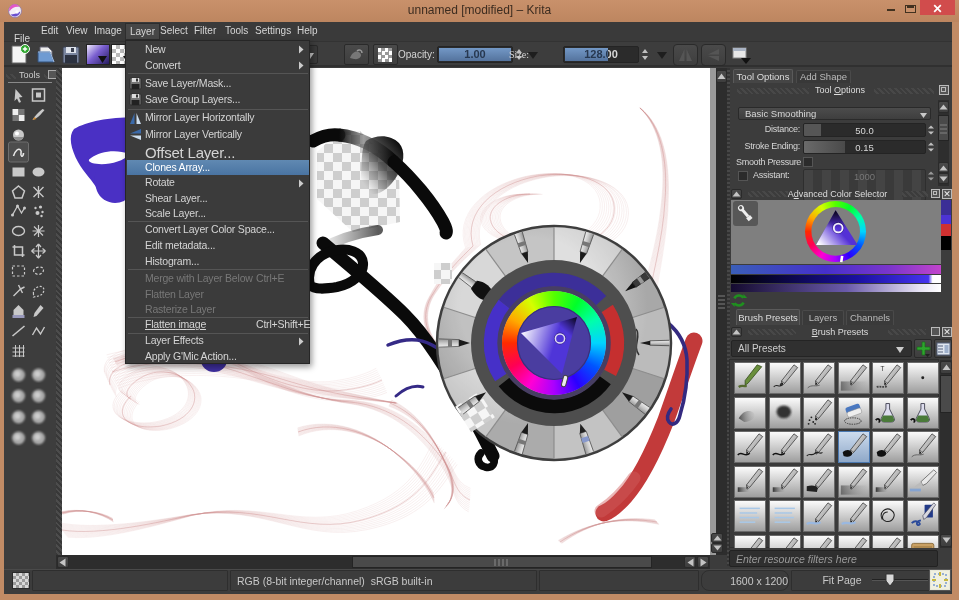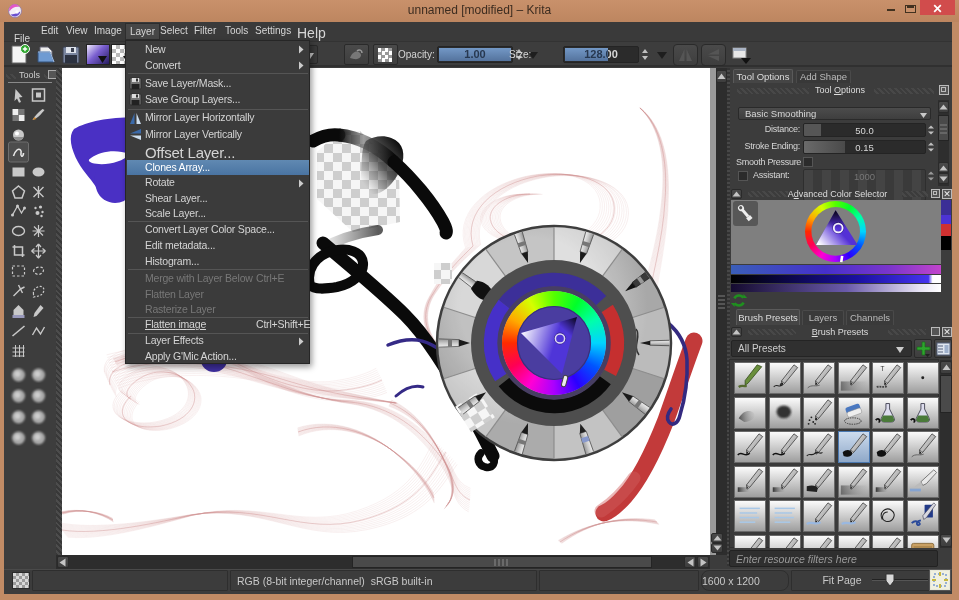--- a/index.html
+++ b/index.html
@@ -31,21 +31,21 @@
 <div class="abs" style="left:4px;top:22px;width:948px;height:20px;background:#3a3a3a;border-bottom:1px solid #333;">
 <div class="abs" style="left:6px;top:1px;padding:2px 4px;font-size:10px;color:#d6d6d6;white-space:nowrap;margin-top:8px;">File</div>
 <div class="abs" style="left:33px;top:1px;padding:2px 4px;font-size:10px;color:#d6d6d6;white-space:nowrap;">Edit</div>
 <div class="abs" style="left:58px;top:1px;padding:2px 4px;font-size:10px;color:#d6d6d6;white-space:nowrap;">View</div>
 <div class="abs" style="left:86px;top:1px;padding:2px 4px;font-size:10px;color:#d6d6d6;white-space:nowrap;">Image</div>
 <div class="abs" style="left:121px;top:1px;padding:2px 4px;font-size:10px;color:#d6d6d6;white-space:nowrap;background:#474747;border:1px solid #2d2d2d;">Layer</div>
 <div class="abs" style="left:152px;top:1px;padding:2px 4px;font-size:10px;color:#d6d6d6;white-space:nowrap;">Select</div>
 <div class="abs" style="left:186px;top:1px;padding:2px 4px;font-size:10px;color:#d6d6d6;white-space:nowrap;">Filter</div>
 <div class="abs" style="left:217px;top:1px;padding:2px 4px;font-size:10px;color:#d6d6d6;white-space:nowrap;">Tools</div>
 <div class="abs" style="left:247px;top:1px;padding:2px 4px;font-size:10px;color:#d6d6d6;white-space:nowrap;">Settings</div>
-<div class="abs" style="left:289px;top:1px;padding:2px 4px;font-size:14px;color:#d6d6d6;white-space:nowrap;">Help</div>
+<div class="abs" style="left:289px;top:1px;padding:2px 4px;font-size:10px;color:#d6d6d6;white-space:nowrap;">Help</div>
 </div>
 <div class="abs" style="left:4px;top:42px;width:948px;height:25px;background:#3d3d3d;border-bottom:2px solid #303030;"></div>
 <div class="abs" style="left:0;top:42px;width:959px;height:25px;">
 <svg class="abs" style="left:9px;top:2px" width="22" height="21" viewBox="0 0 22 21">
  <path d="M 3 2 L 13 2 L 17 6 L 17 19 L 3 19 Z" fill="#f4f4f4" stroke="#666" stroke-width="1"></path>
  <path d="M 13 2 L 13 6 L 17 6 Z" fill="#c8c8c8" stroke="#666" stroke-width="0.8"></path>
  <circle cx="16" cy="5" r="4.5" fill="#2ea52e" stroke="#fff" stroke-width="1"></circle>
  <path d="M 16 2.8 L 16 7.2 M 13.8 5 L 18.2 5" stroke="#fff" stroke-width="1.4"></path>
     </svg>
 <svg class="abs" style="left:36px;top:2px" width="22" height="21" viewBox="0 0 22 21">
@@ -84,21 +84,21 @@
  <div class="abs" style="left:1px;top:1px;width:72px;height:13px;background:linear-gradient(180deg,#7398c6,#54739d);"></div>
  <div class="abs" style="left:0;width:74px;top:1px;text-align:center;font-size:11px;font-weight:bold;color:#273850;">1.00</div>
     </div>
 <svg class="abs" style="left:515px;top:5px" width="8" height="15" viewBox="0 0 8 15">
       <path d="M 1 6 L 7 6 L 4 2 Z" fill="#c0c0c0"></path>
       <path d="M 1 9 L 7 9 L 4 13 Z" fill="#c0c0c0"></path>
     </svg>
 <svg class="abs" style="left:527px;top:9px" width="12" height="9">
       <path d="M 1 1 L 11 1 L 6 8 Z" fill="#1e1e1e"></path>
     </svg>
-<div class="abs" style="left:509px;top:7px;font-size:10px;color:#d6d6d6;">Size:</div>
+<div class="abs" style="left:509px;top:7px;font-size:10px;color:#d6d6d6;font-family:Liberation Serif, serif;">Size:</div>
 <div class="field abs" style="left:563px;top:4px;width:76px;height:17px;overflow:hidden;">
  <div class="abs" style="left:1px;top:1px;width:43px;height:13px;background:linear-gradient(180deg,#7398c6,#54739d);"></div>
  <div class="abs" style="left:0;top:0;width:44px;height:17px;overflow:hidden;">
         <div class="abs" style="left:0;width:74px;top:1px;text-align:center;font-size:11px;font-weight:bold;color:#273850;">128.00</div>
       </div>
  <div class="abs" style="left:44px;top:0;width:30px;height:17px;overflow:hidden;">
         <div class="abs" style="left:-44px;width:74px;top:1px;text-align:center;font-size:11px;font-weight:bold;color:#d8d8d8;">128.00</div>
       </div>
     </div>
 <svg class="abs" style="left:641px;top:5px" width="8" height="15" viewBox="0 0 8 15">
@@ -1334,21 +1334,21 @@
   </svg>
 
 <div class="abs" style="left:729px;top:550px;width:209px;height:17px;background:#2f2f2f;border:1px solid #222;border-radius:2px;color:#9a9a9a;font-size:10.5px;font-style:italic;padding:1.5px 6px;">Enter resource filters here</div>
 
 <div class="abs" style="left:4px;top:569px;width:948px;height:25px;background:#3c3c3c;border-top:1px solid #4a4a4a;"></div>
 <div class="abs" style="left:0;top:569px;width:959px;height:25px;">
  <div class="abs" style="left:12px;top:3px;width:18px;height:17px;border:1px solid #2a2a2a;background:repeating-conic-gradient(#9a9a9a 0 25%,#d8d8d8 0 50%) 0 0/6px 6px;"></div>
  <div class="abs" style="left:32px;top:1px;width:196px;height:21px;border:1px solid #2e2e2e;border-radius:1px;"></div>
  <div class="abs" style="left:230px;top:1px;width:307px;height:21px;border:1px solid #2e2e2e;border-radius:1px;color:#c8c8c8;font-size:10.5px;padding:4px 6px;">RGB (8-bit integer/channel)&nbsp; sRGB built-in</div>
  <div class="abs" style="left:539px;top:1px;width:160px;height:21px;border:1px solid #2e2e2e;border-radius:1px;"></div>
- <div class="abs" style="left:701px;top:1px;width:88px;height:21px;border:1px solid #2e2e2e;border-radius:8px;color:#c8c8c8;font-size:10.5px;text-align:left;padding-top:4px;">1600 x 1200</div>
+ <div class="abs" style="left:701px;top:1px;width:88px;height:21px;border:1px solid #2e2e2e;border-radius:8px;color:#c8c8c8;font-size:10.5px;text-align:right;padding-top:4px;">1600 x 1200</div>
  <div class="abs" style="left:791px;top:1px;width:139px;height:21px;border:1px solid #2e2e2e;border-radius:1px;"></div>
  <div class="abs" style="left:812px;top:5px;color:#c8c8c8;font-size:10.5px;width:60px;text-align:center;">Fit Page</div>
  <div class="abs" style="left:872px;top:10px;width:56px;height:2px;background:#222;border-bottom:1px solid #555;"></div>
  <svg class="abs" style="left:884px;top:4px" width="12" height="14">
       <path d="M 2 1 L 10 1 L 10 8 L 6 13 L 2 8 Z" fill="#d8d8d8" stroke="#333" stroke-width="1"></path>
     </svg>
  <div class="abs" style="left:929px;top:0px;width:22px;height:22px;border:1px solid #555;background:#e8e8d8;">
   <svg width="20" height="20" viewBox="0 0 20 20">
         <rect x="1" y="1" width="18" height="18" fill="#f0f0e0"></rect>
         <rect x="4" y="4" width="12" height="12" fill="none" stroke="#7a9ad0" stroke-width="1.5" stroke-dasharray="2 2"></rect>

